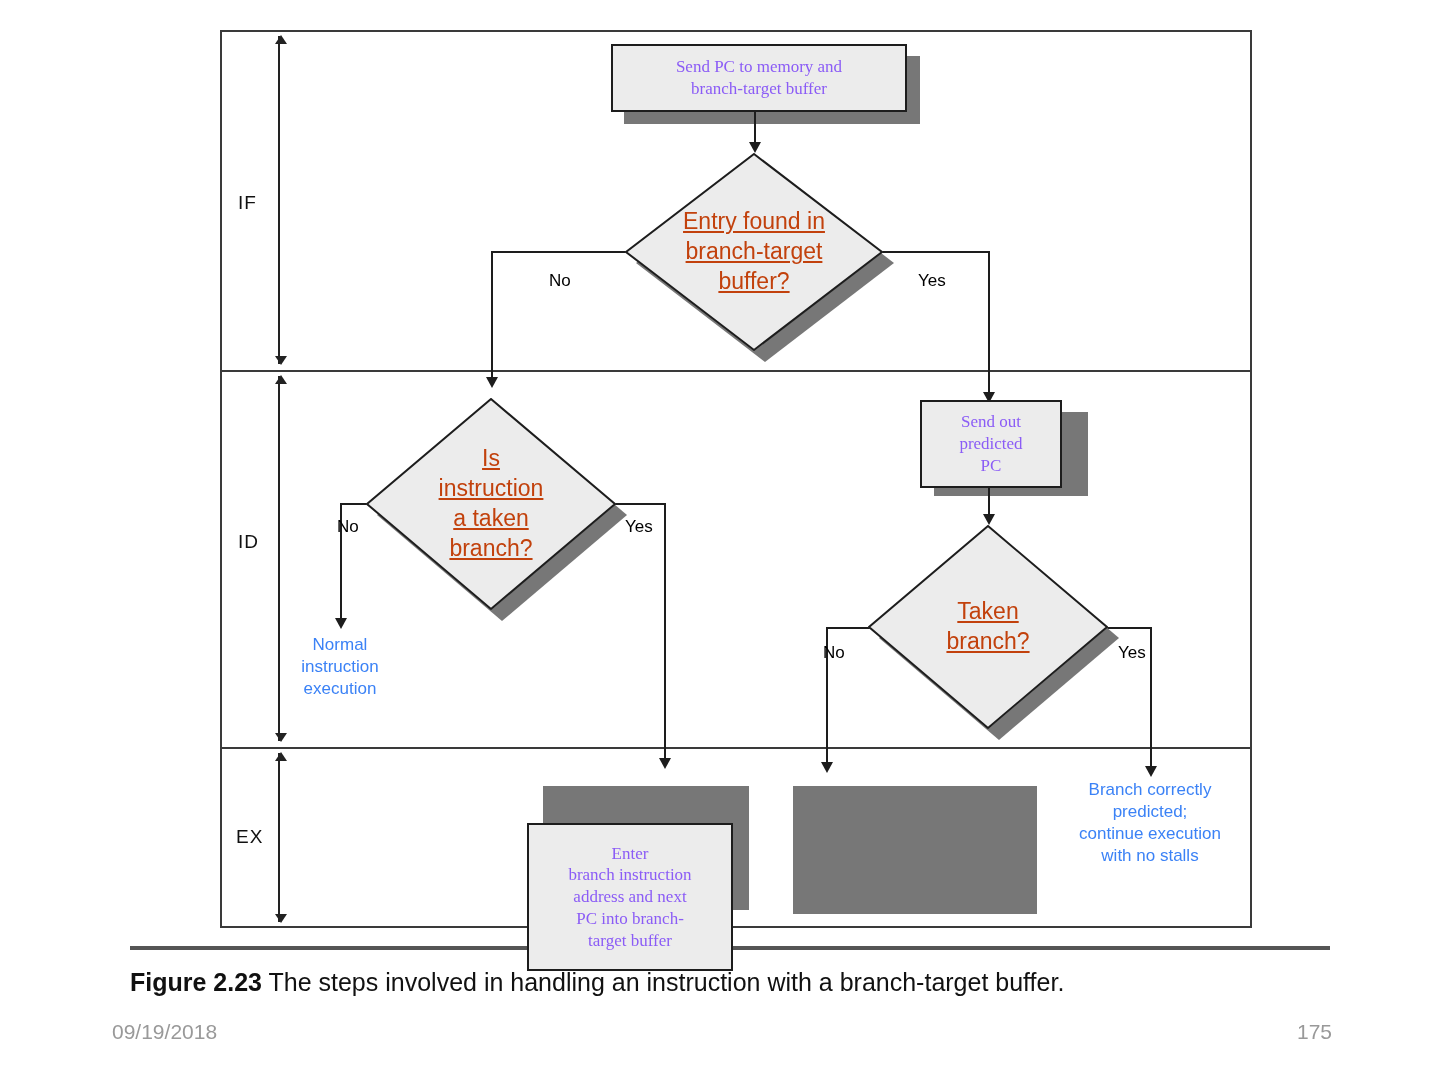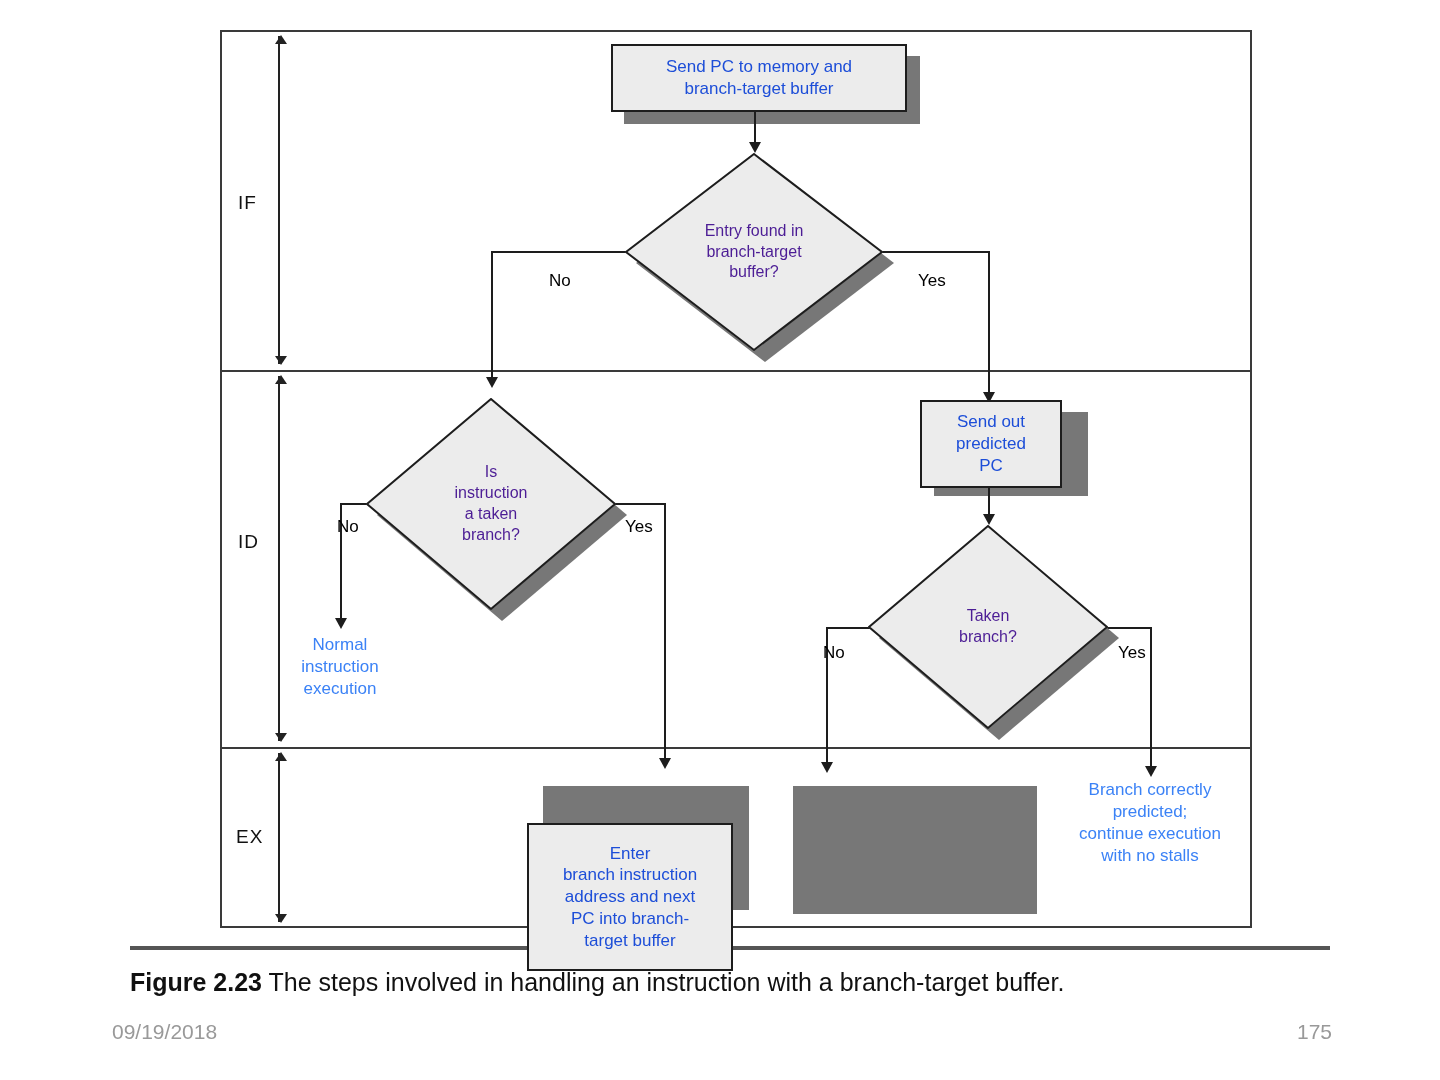--- a/index.html
+++ b/index.html
@@ -65,22 +65,23 @@
     position: absolute;
     box-sizing: border-box;
     background: #ececec;
     border: 2px solid #1d1d1d;
     display: flex;
     align-items: center;
     justify-content: center;
     text-align: center;
     font-size: 17px;
     line-height: 1.28;
-    color: #1d4ed8;
+    color: #8b5cf6;
     z-index: 4;
+    font-family: Liberation Serif, serif;
   }
   .node-shadow {
     position: absolute;
     background: #777777;
     z-index: 2;
   }
 
   .diamond-wrap { position: absolute; z-index: 4; }
   .diamond-wrap .dm-shadow,
   .diamond-wrap .dm-face {
@@ -106,24 +107,25 @@
     z-index: 3;
   }
   .dm-text {
     position: absolute;
     top: 0; left: 0;
     width: 100%; height: 100%;
     display: flex;
     align-items: center;
     justify-content: center;
     text-align: center;
-    font-size: 16px;
+    font-size: 23px;
     line-height: 1.3;
-    color: #4c1d95;
+    color: #c2410c;
     z-index: 4;
+    text-decoration: underline;
   }
 
   
   .ln-h {
     position: absolute;
     height: 0;
     border-top: 2px solid #1d1d1d;
     z-index: 3;
   }
   .ln-v {

